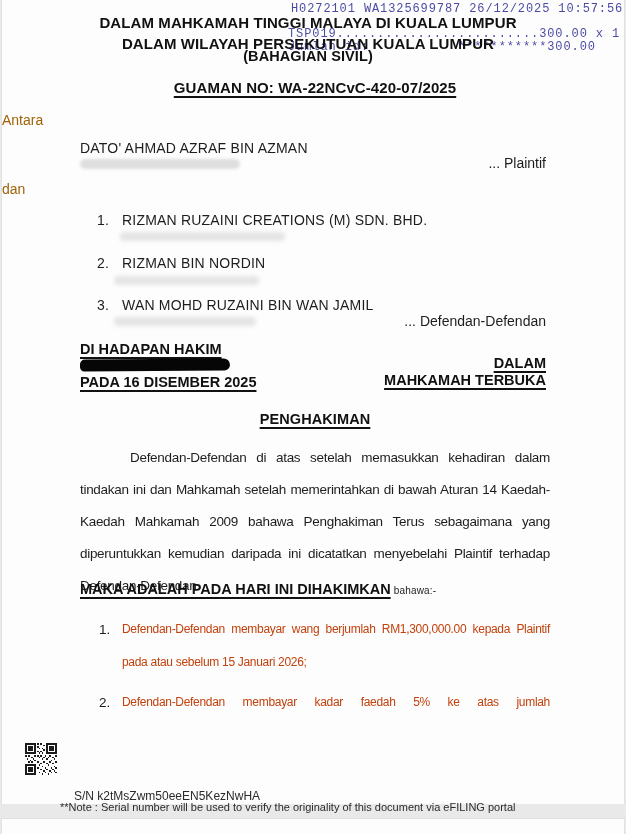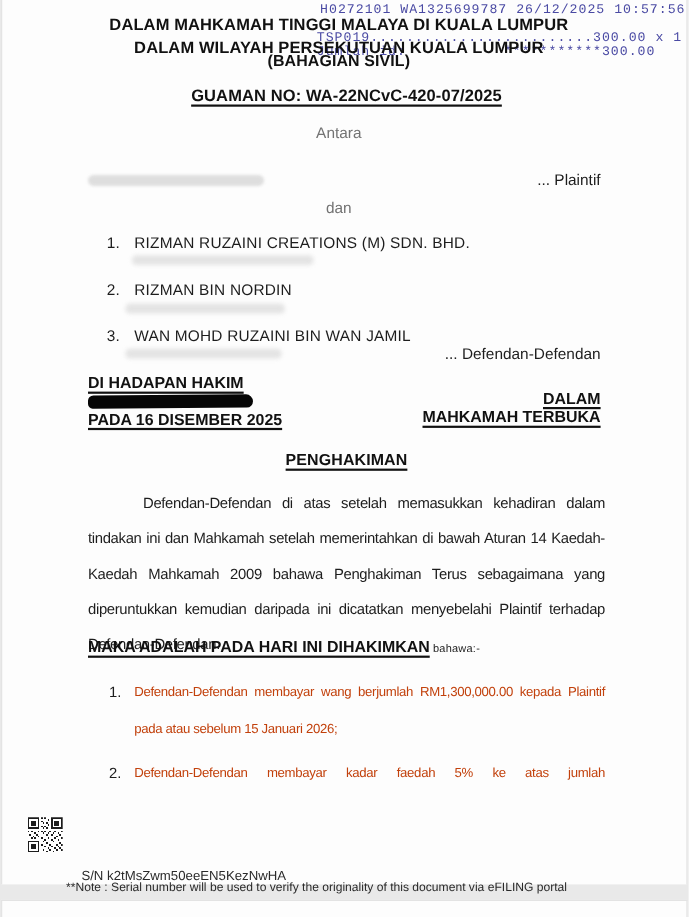--- a/index.html
+++ b/index.html
@@ -22,21 +22,21 @@
     font-size:12px;letter-spacing:0.9px;color:#3b3b9c;
     white-space:pre;z-index:1;opacity:0.92;
   }
   
   .hdr{
     left:0;width:612px;text-align:center;font-weight:bold;
     font-size:15px;color:#111;z-index:2;letter-spacing:0.1px;
   }
   .u{text-decoration:underline;text-underline-offset:3px;text-decoration-thickness:1.5px;}
   .body-txt{font-size:14px;color:#1d1d1d;letter-spacing:0.2px;}
-  .center-txt{left:0;width:612px;text-align:center;font-size:14px;color:#737373;}
+  .center-txt{left:0;width:612px;text-align:left;font-size:14px;color:#a16207;}
   .role{right:78px;font-size:14px;color:#1d1d1d;}
   .bold-u{font-weight:bold;font-size:14.5px;color:#111;}
   .redact-smudge{
     background:#d7d7d7;border-radius:5px;filter:blur(1.5px);opacity:0.8;
   }
   .redact-faint{
     background:#cfcfcf;border-radius:4px;filter:blur(2px);opacity:0.55;
   }
   .redact-black{
     background:#060606;border-radius:7px 9px 8px 6px;transform:rotate(-0.4deg);
@@ -65,20 +65,21 @@
   <div class="abs stamp-line" style="left:286px;top:27px;">TSP019.........................300.00 x 1</div>
   <div class="abs stamp-line" style="left:286px;top:40px;">Jumlah id:           ***********300.00</div>
 
   <div class="abs hdr" style="top:14px;">DALAM MAHKAMAH TINGGI MALAYA DI KUALA LUMPUR</div>
   <div class="abs hdr" style="top:35px;">DALAM WILAYAH PERSEKUTUAN KUALA LUMPUR</div>
   <div class="abs hdr" style="top:48px;font-size:14.5px;">(BAHAGIAN SIVIL)</div>
   <div class="abs hdr u" style="top:79px;width:626px;">GUAMAN NO: WA-22NCvC-420-07/2025</div>
 
   <div class="abs center-txt" style="top:112px;">Antara</div>
 
+  <div class="abs body-txt" style="left:78px;top:140px;">DATO' AHMAD AZRAF BIN AZMAN</div>
   <div class="abs redact-smudge" style="left:78px;top:159px;width:160px;height:10px;"></div>
   <div class="abs role" style="top:155px;margin-left:35px;">... Plaintif</div>
 
   <div class="abs center-txt" style="top:181px;">dan</div>
 
   <div class="abs body-txt" style="left:95px;top:212px;">1.</div>
   <div class="abs body-txt" style="left:120px;top:212px;">RIZMAN RUZAINI CREATIONS (M) SDN. BHD.</div>
   <div class="abs redact-faint" style="left:118px;top:232px;width:165px;height:9px;"></div>
 
   <div class="abs body-txt" style="left:95px;top:255px;">2.</div>

